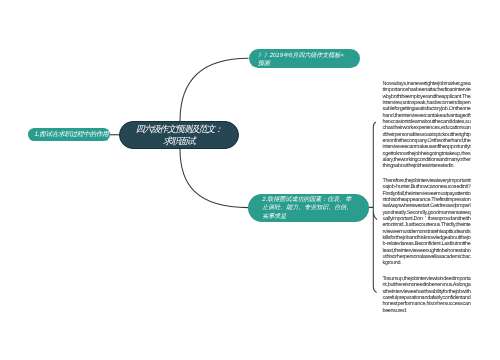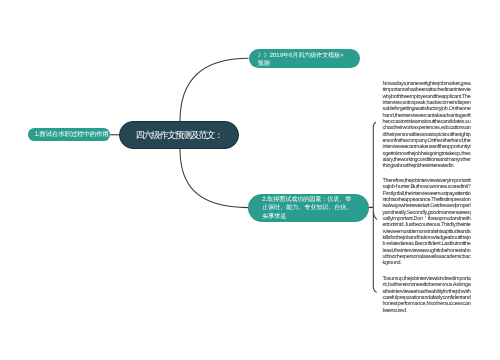--- a/index.html
+++ b/index.html
@@ -3,21 +3,21 @@
 <meta charset="utf-8">
 <title>mindmap</title>
 <style>
   html,body{margin:0;padding:0;}
   body{width:500px;height:360px;background:#ffffff;overflow:hidden;
        font-family:"Liberation Sans",sans-serif;
        -webkit-font-smoothing:antialiased;text-rendering:geometricPrecision;}
   #stage{position:relative;width:500px;height:360px;}
   svg.links{position:absolute;left:0;top:0;width:500px;height:360px;overflow:visible;}
   .node{position:absolute;box-sizing:border-box;display:flex;align-items:center;}
-  .node span{display:block;}
+  .node span{display:block;font-style:italic;}
   .root{background:#264653;color:#fff;border-radius:15px;text-align:center;border:0.7px solid #16303c;
         justify-content:center;}
   .root .ln{display:block;white-space:nowrap;}
   .root > span{position:relative;top:0.5px;}
   .leaf{background:#2a9d8f;color:#fff;border-radius:14px;}
   .ln{display:block;white-space:nowrap;}
   .para{position:absolute;color:#1a1a1a;font-size:5.47px;line-height:6.35px;width:88px;
         word-spacing:-1.5px;letter-spacing:-0.27px;word-break:break-all;text-align:justify;}
 </style>
 </head>
@@ -31,20 +31,21 @@
     <path d="M367.5,207.4 L373,207.4" stroke="#3a3a3a" stroke-width="1.3" fill="none"></path>
     <path d="M375.6,122.2 C374.1,123.1 373.3,124.8 373.3,127.3
              L373.3,211.0 C373.3,215.2 374.6,217.8 377.0,219.6
              C374.6,217.6 373.3,215.0 373.3,211.0
              L373.3,286.6 C373.3,289.2 374.3,291.1 376.3,292.3" stroke="#404040" stroke-width="1.05" fill="none" stroke-linecap="round"></path>
   </svg>
 
   <div class="node root" style="left:119px;top:121px;width:120px;height:28px;font-size:9px;line-height:11.2px;padding:0 4px;letter-spacing:-1.15px;">
     <span>
         <span class="ln">四六级作文预测及范文：</span>
+        <span class="ln">求职面试</span>
       </span>
   </div>
 
   <div class="node leaf" style="left:28.4px;top:128.2px;width:81.2px;height:12.6px;font-size:6.5px;letter-spacing:-0.22px;padding-top:0.8px;padding-left:6px;padding-right:5px;border-radius:6.3px;">
     <span class="ln">1.面试在求职过程中的作用</span>
   </div>
 
   <div class="node leaf" style="left:248.7px;top:48.6px;width:111.4px;height:19.8px;font-size:6px;line-height:8.6px;padding-top:3.5px;padding-left:9px;padding-right:9px;border-radius:10px;">
     <span>
         <span class="ln">》》2019年6月四六级作文模板+</span>

